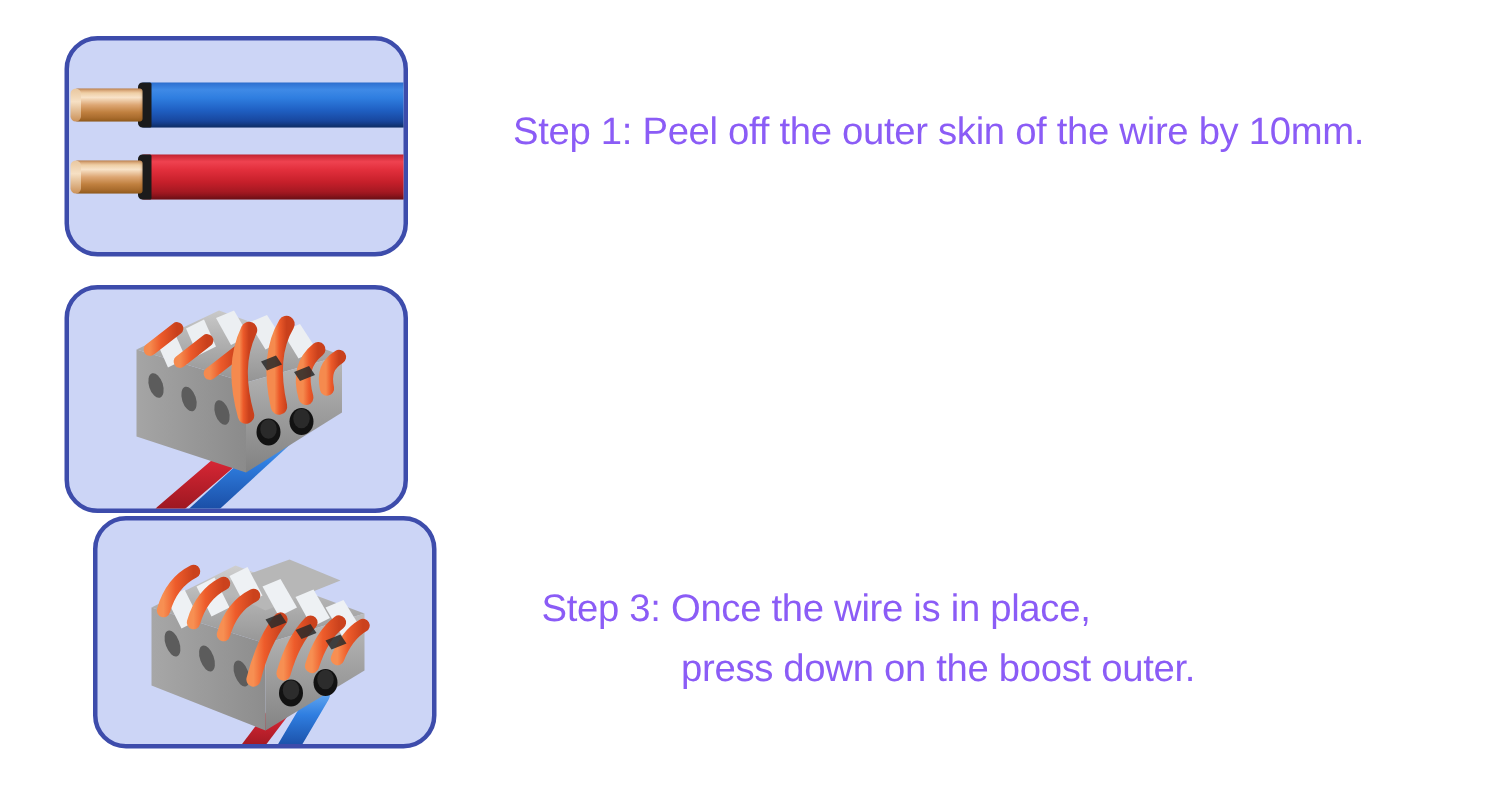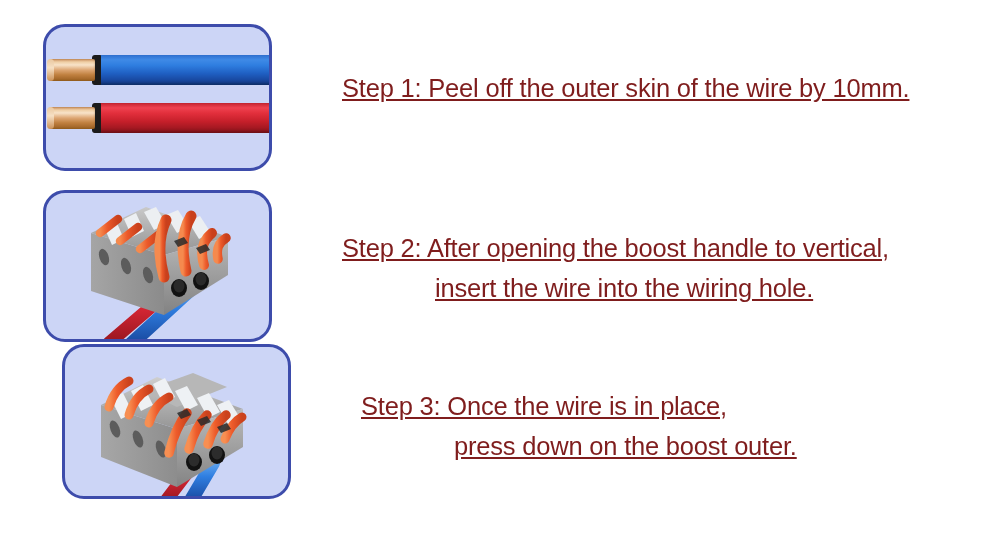--- a/index.html
+++ b/index.html
@@ -115,26 +115,25 @@
     width: 229px;
     height: 100%;
   }
   .conn-svg { display: block; }
 
   
   .step-text {
     position: absolute;
     left: 342px;
     width: 630px;
-    color: #7f1d1d;
+    color: #8b5cf6;
     font-size: 25.5px;
     line-height: 40px;
     letter-spacing: -0.2px;
     white-space: nowrap;
-    text-decoration: underline;
   }
   .step-line { display: block; }
   .step-line.indented { padding-left: 93px; }
 
   #step-text-1 { top: 44px; }
   #step-text-2 { top: 38px; }
   #step-text-3 { top: 42px; }
 </style>
 </head>
 <body>
@@ -248,24 +247,20 @@
           </g>
 
           <g fill="#2b2b2b" opacity="0.85">
             <path d="M128 48 L138 44 L142 50 L132 54 Z"></path>
             <path d="M150 55 L160 51 L164 57 L154 61 Z"></path>
           </g>
         </svg>
       </div>
     </div>
 
-    <div class="step-text" id="step-text-2">
-      <span class="step-line">Step 2: After opening the boost handle to vertical,</span>
-      <span class="step-line indented">insert the wire into the wiring hole.</span>
-    </div>
 
   </div>
 
   <div class="step-row" id="step-row-3">
 
     <div class="panel" id="panel-3">
       <div class="connector">
         <svg class="conn-svg" width="229" height="155" viewBox="0 0 229 155">
           <defs>
             <linearGradient id="bodyTopG3" x1="0" y1="0" x2="0" y2="1">

